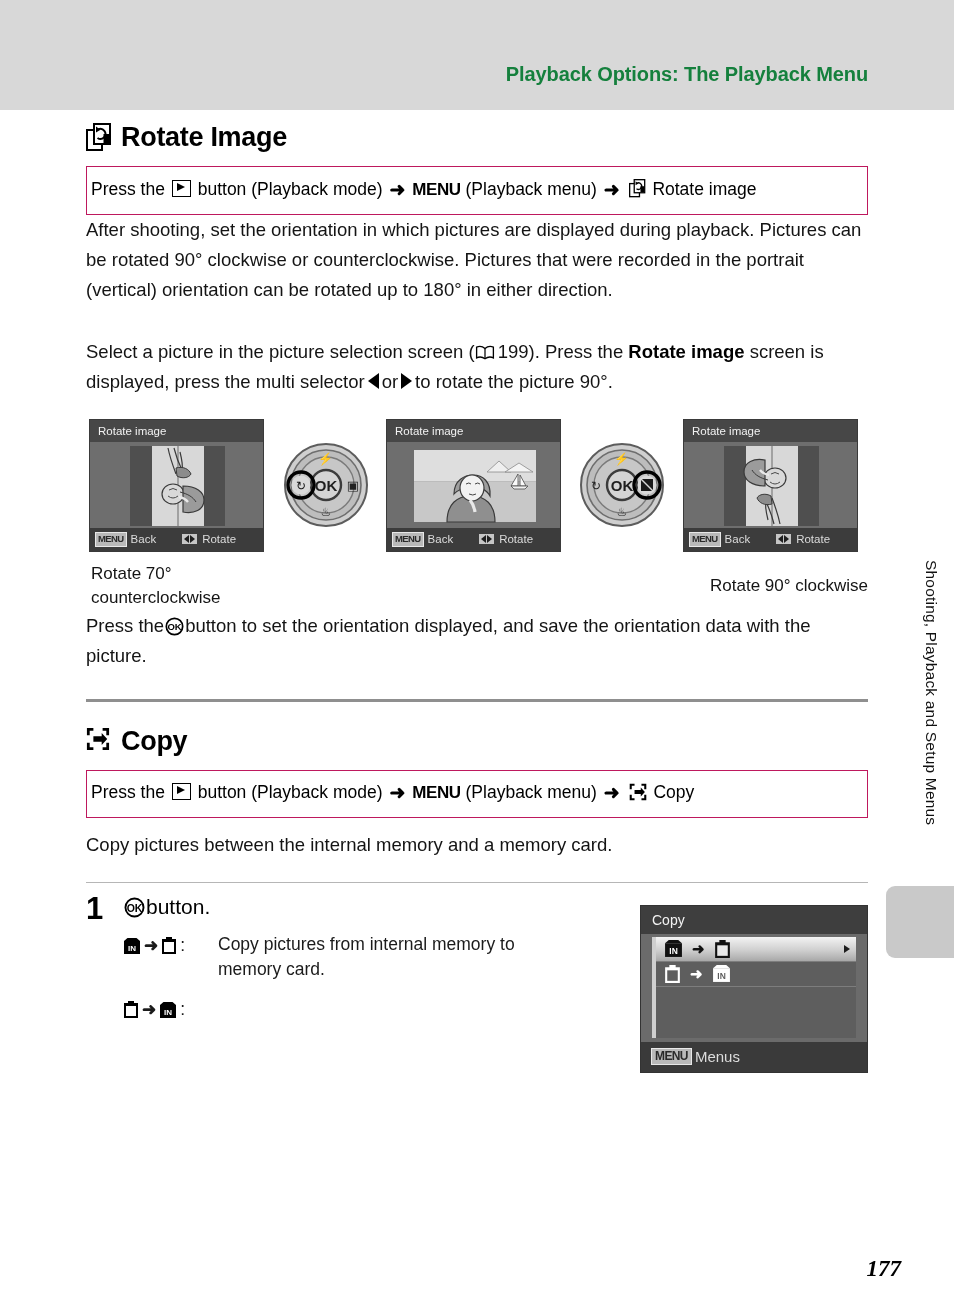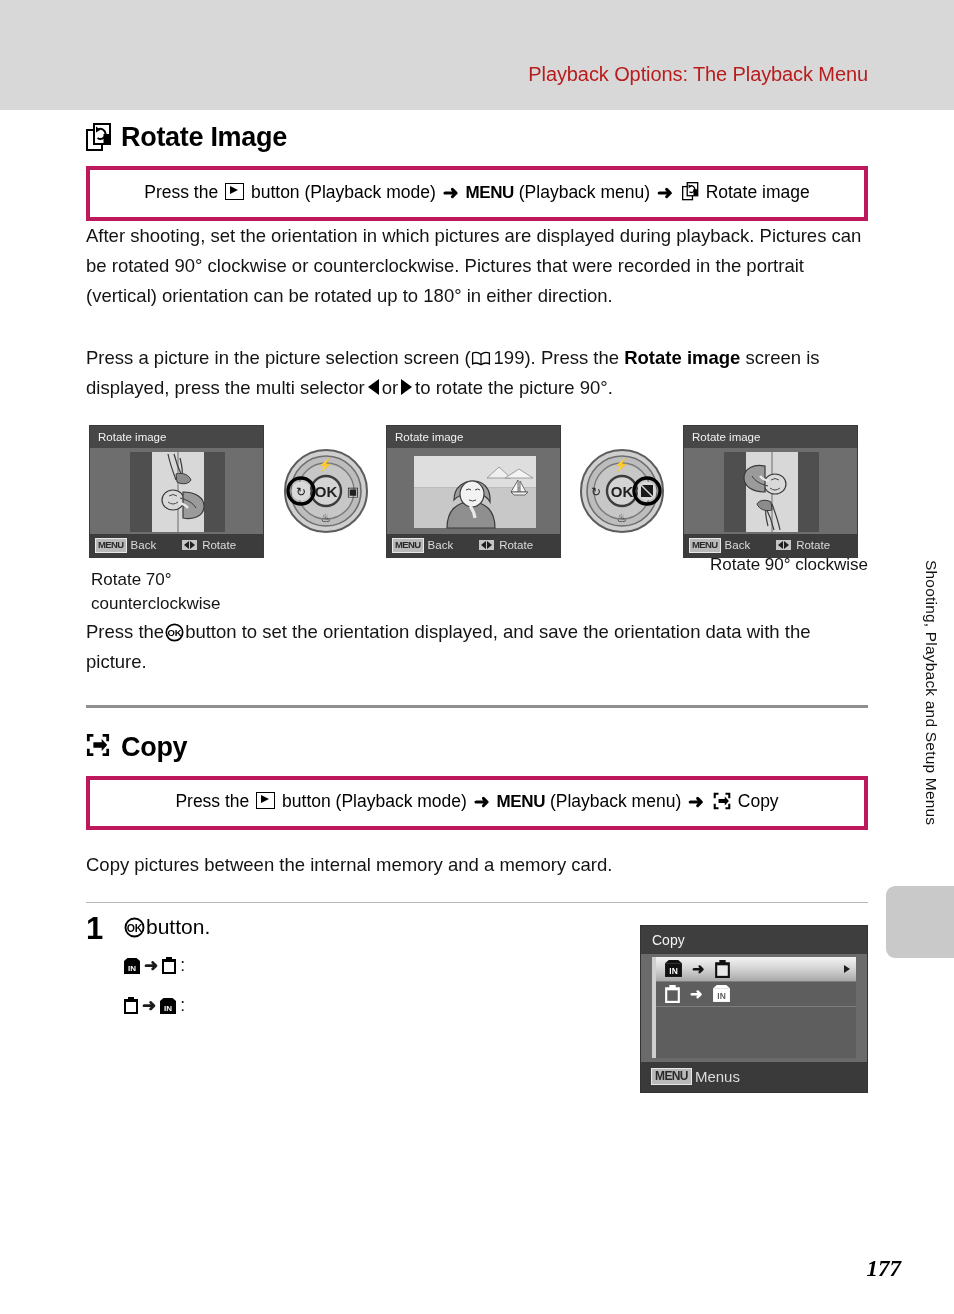--- a/index.html
+++ b/index.html
@@ -22,23 +22,24 @@
     left: 0; top: 0;
     width: 954px;
     height: 110px;
     background: #d8d8d8;
   }
   .header-title {
     position: absolute;
     right: 86px;
     top: 63px;
     font-size: 20px;
-    color: #b91c1c;
+    color: #15803d;
     white-space: nowrap;
     letter-spacing: -0.1px;
+    font-weight: bold;
   }
 
   
   .content {
     position: absolute;
     left: 86px;
     top: 110px;
     width: 782px;
   }
 
@@ -51,45 +52,44 @@
     letter-spacing: -0.3px;
     margin: 0;
     padding: 0;
   }
   .heading-rotate { margin-top: 13px; }
   .heading-copy   { margin-top: 0px; }
   .section-heading .hd-label { line-height: 1; }
 
   
   .press-box {
-    border: 4px solid #be185d;
+    border: 1px solid #be185d;
     box-sizing: border-box;
     margin-top: 14px;
-    padding: 12px 14px 13px 14px;
+    padding: 12px 14px 13px 4px;
     font-size: 17.5px;
     line-height: 1.1;
     white-space: nowrap;
-    text-align: center;
   }
   .press-box .menu-word {
     font-weight: bold;
     font-size: 17px;
     letter-spacing: -0.4px;
   }
 
   .para {
     font-size: 18.5px;
     line-height: 1.62;
     margin: 0;
     color: #141414;
   }
   .para-intro { }
   .para-select { margin-top: 32px; }
   .para-press-ok { margin-top: 14px; }
-  .para-copy-desc { margin-top: 20px; font-size: 18.5px; }
+  .para-copy-desc { margin-top: 12px; font-size: 18.5px; }
   .bold { font-weight: bold; color: #000; }
 
   
   .ico {
     display: inline-block;
     vertical-align: -2px;
     position: relative;
   }
 
   
@@ -407,21 +407,21 @@
         <path d="M10 3.5 L14.5 6.8 L10 9.5 Z" fill="#000"></path>
         <rect x="17.5" y="11" width="5.5" height="9" fill="#000"></rect>
       </svg>
     </span>
     <span>Rotate image</span>
   </div>
 
   <p class="para para-intro">After shooting, set the orientation in which pictures are displayed during playback. Pictures can be rotated 90° clockwise or counterclockwise. Pictures that were recorded in the portrait (vertical) orientation can be rotated up to 180° in either direction.</p>
 
   <p class="para para-select">
-    <span>Press a picture in the picture selection screen (</span><span class="ico ico-book"><svg viewBox="0 0 22 17" width="20" height="15" aria-hidden="true">
+    <span>Select a picture in the picture selection screen (</span><span class="ico ico-book"><svg viewBox="0 0 22 17" width="20" height="15" aria-hidden="true">
           <path d="M11 4 C8 1.3 4 1.3 1.5 2.4 L1.5 14.6 C4 13.4 8 13.4 11 15.6 C14 13.4 18 13.4 20.5 14.6 L20.5 2.4 C18 1.3 14 1.3 11 4 Z" fill="#fff" stroke="#000" stroke-width="1.5"></path>
           <path d="M11 4 L11 15.6" stroke="#000" stroke-width="1.4"></path>
         </svg></span><span>199</span><span>). Press the </span><span class="bold">Rotate image</span>
     <span>screen is displayed, press the multi selector</span><span class="tri-left"></span><span>or</span><span class="tri-right"></span><span>to rotate the picture 90°.</span>
   </p>
 
   <div class="screens-row">
 
     <div class="lcd" style="left:3px; top:0;">
       <div class="lcd-title">Rotate image</div>
@@ -550,21 +550,21 @@
         <span class="footer-label">Back</span>
         <span class="lr-chip">
             <i class="l"></i>
             <i class="r"></i>
           </span>
         <span class="footer-label" style="margin-left:1px;">Rotate</span>
       </div>
     </div>
 
     <div class="caption" style="left:5px; top:143px; width:190px;">Rotate 70° counterclockwise</div>
-    <div class="caption" style="right:0; top:128px; text-align:right;">Rotate 90° clockwise</div>
+    <div class="caption" style="right:0; top:155px; text-align:right;">Rotate 90° clockwise</div>
   </div>
 
   <p class="para para-press-ok" style="margin-top:52px;">
     <span>Press the</span><span class="ico ico-ok"><svg viewBox="0 0 20 20" width="19" height="19" aria-hidden="true">
           <circle cx="10" cy="10" r="8.6" fill="#fff" stroke="#000" stroke-width="1.8"></circle>
           <text x="10" y="14" font-size="10" font-weight="bold" text-anchor="middle" fill="#000" font-family="Liberation Sans, sans-serif">OK</text>
         </svg></span><span>button to set the orientation displayed, and save the orientation data with the picture.</span>
   </p>
 
   <div class="divider" style="margin-top:28px;"></div>
@@ -630,20 +630,21 @@
               </span>
               <span class="opt-arrow">➜</span>
               <span class="ico ico-card">
                 <svg viewBox="0 0 16 19" width="16" height="19" aria-hidden="true">
                   <path d="M1 3 L1 18 L15 18 L15 3 L11 3 L11 1 L5 1 L5 3 Z" fill="#000"></path>
                   <path d="M3 6 L13 6 L13 16 L3 16 Z" fill="#fff"></path>
                 </svg>
               </span>
               <span>:</span>
             </div>
+            <div class="opt-desc">Copy pictures from internal memory to memory card.</div>
           </div>
 
           <div class="opt-row" style="margin-top:14px;">
             <div class="opt-key">
               <span class="ico ico-card">
                 <svg viewBox="0 0 16 19" width="16" height="19" aria-hidden="true">
                   <path d="M1 3 L1 18 L15 18 L15 3 L11 3 L11 1 L5 1 L5 3 Z" fill="#000"></path>
                   <path d="M3 6 L13 6 L13 16 L3 16 Z" fill="#fff"></path>
                 </svg>
               </span>

